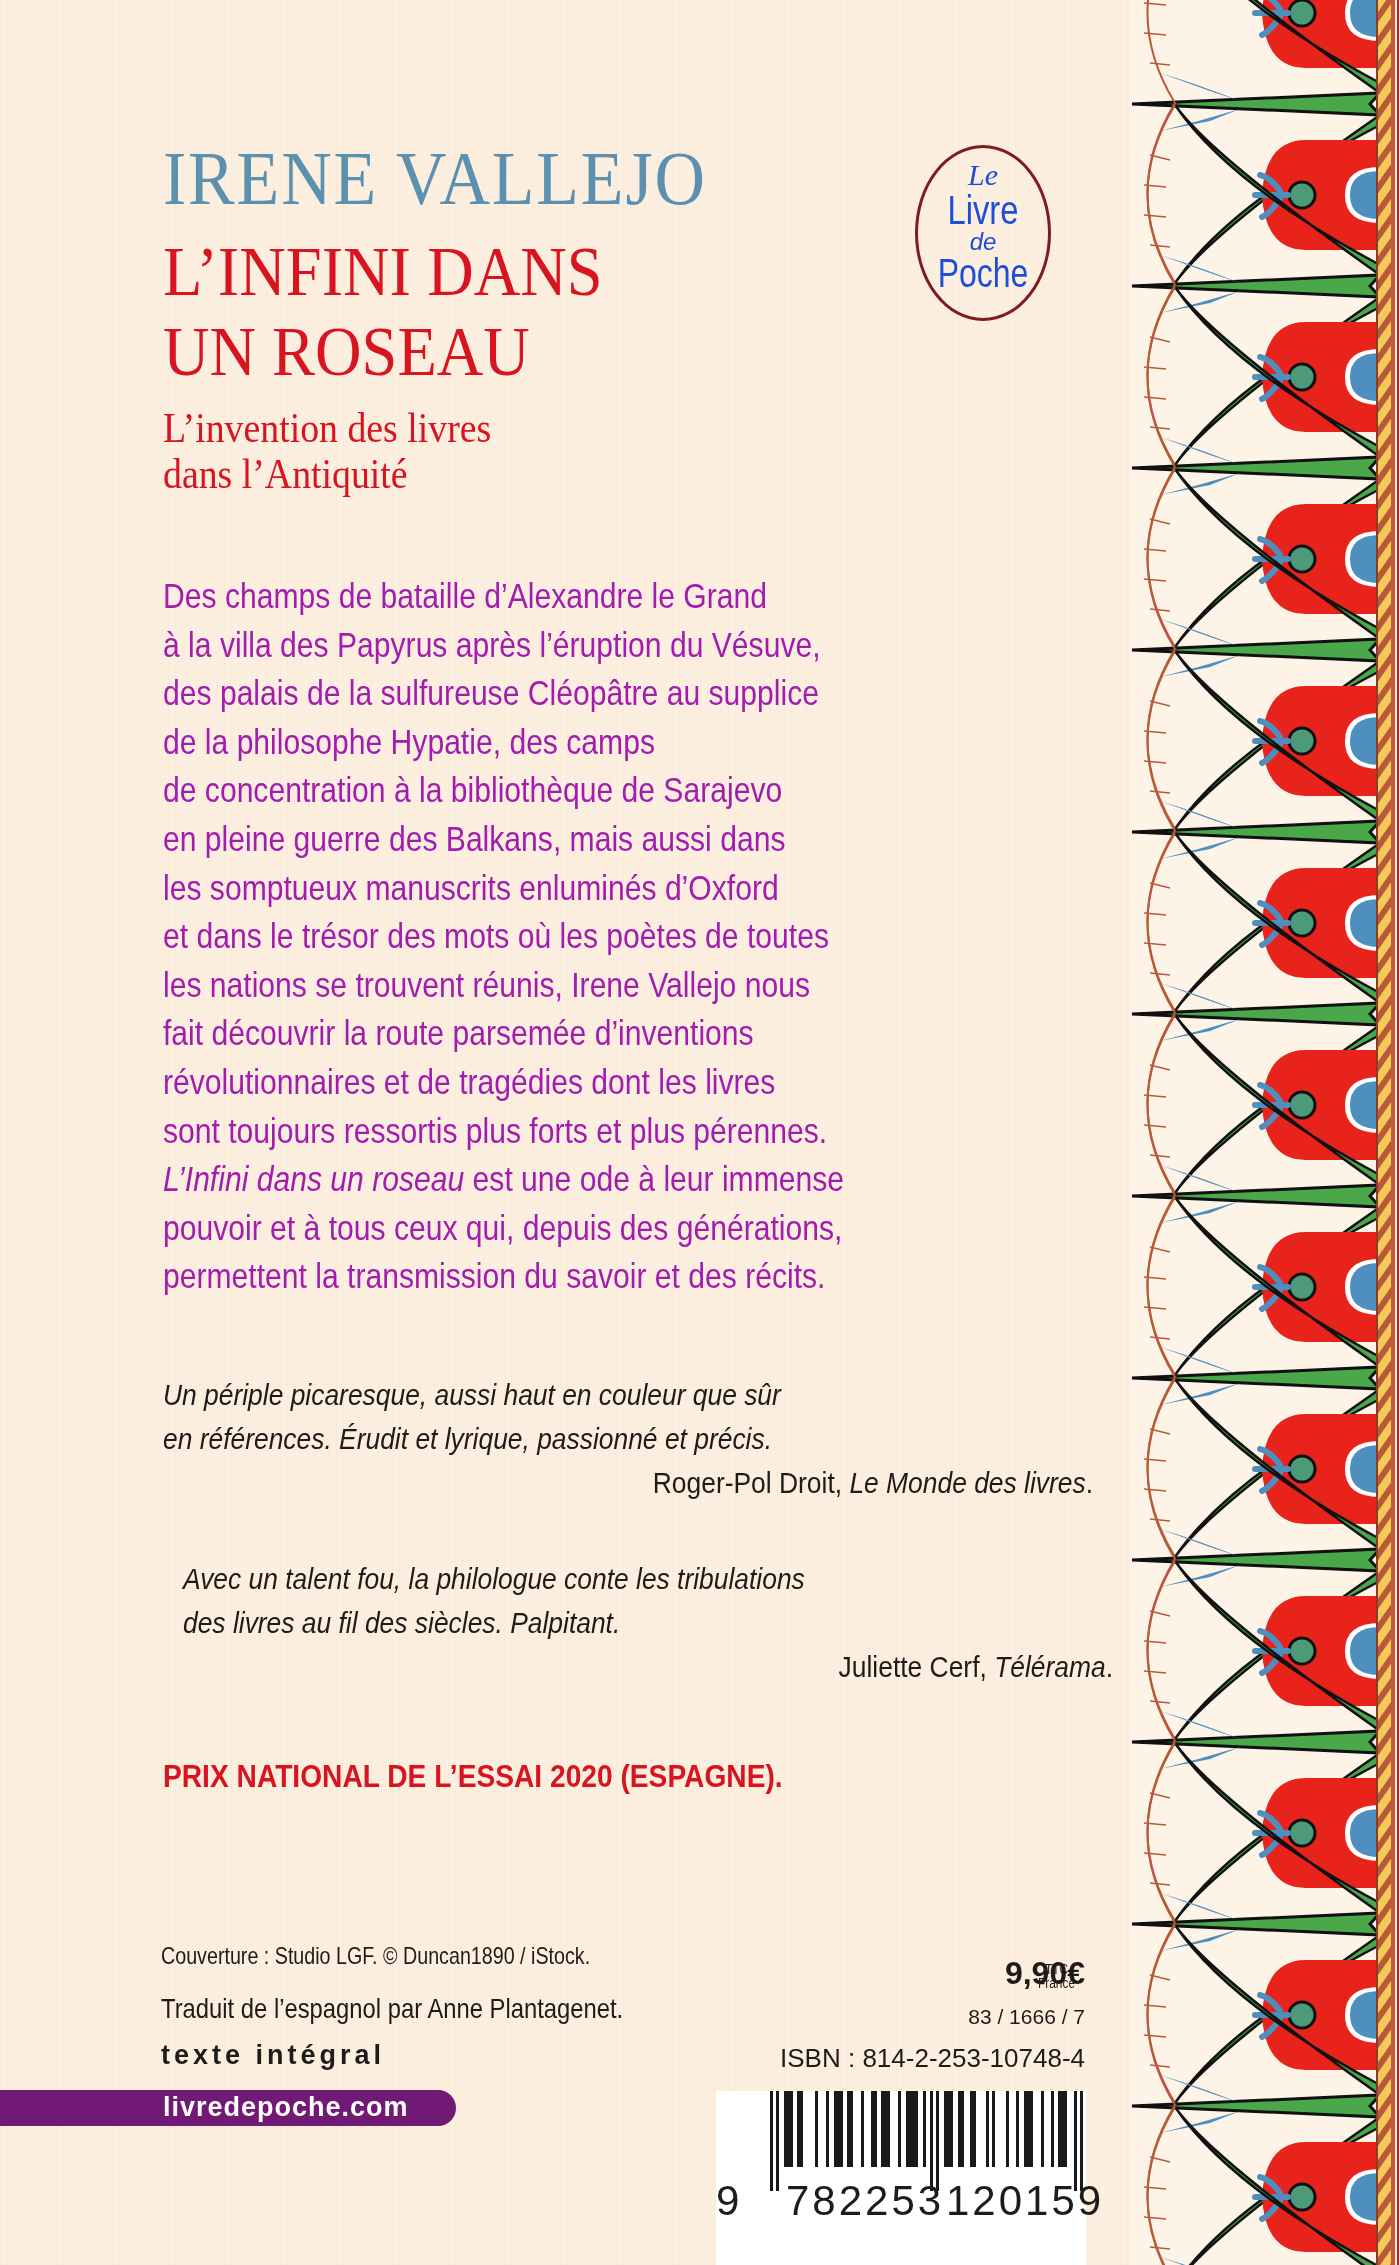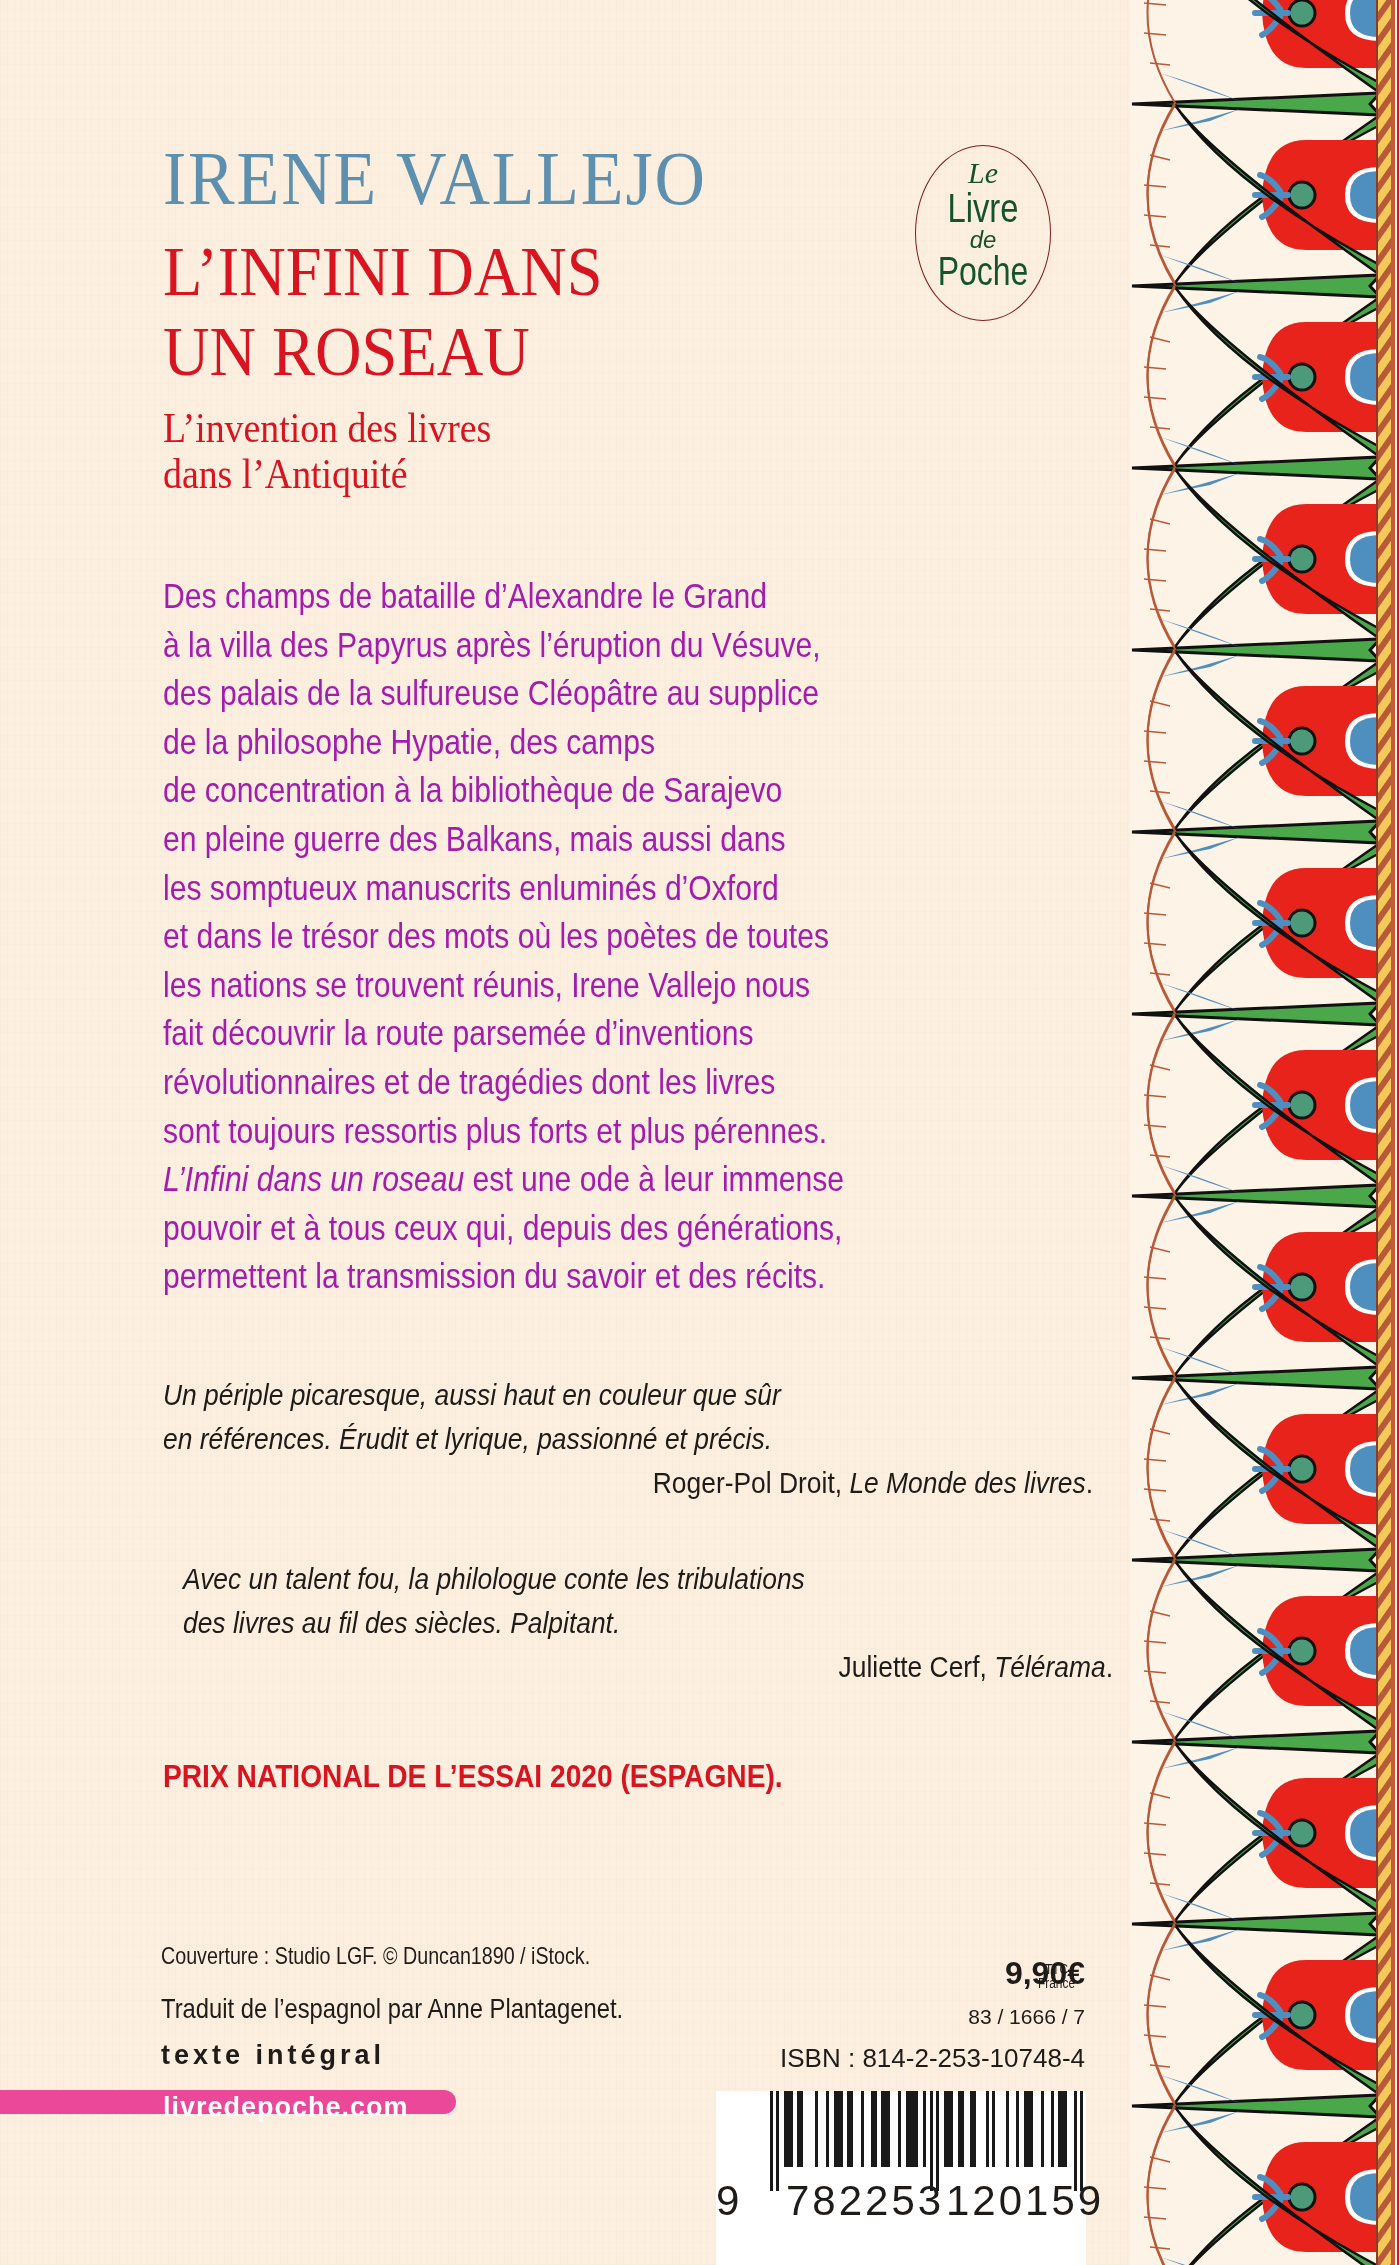--- a/index.html
+++ b/index.html
@@ -25,22 +25,22 @@
     transform: scaleX(0.92); transform-origin: left top;
   }
   .subtitle {
     position: absolute; left: 163px; top: 405px;
     font-family: "Liberation Serif", serif; font-size: 42px; line-height: 46px;
     color: #d7141f; white-space: nowrap;
     transform: scaleX(0.9); transform-origin: left top;
   }
   .logo {
     position: absolute; left: 915px; top: 145px; width: 136px; height: 176px;
-    border: 1px solid #7f1d1d; border-radius: 50%;
-    box-sizing: border-box; color: #14532d; text-align: center;
+    border: 3px solid #7f1d1d; border-radius: 50%;
+    box-sizing: border-box; color: #1d4ed8; text-align: center;
   }
   .logo .le { position: absolute; left: 0; right: 0; top: 12px; font-family: "Liberation Serif", serif; font-style: italic; font-size: 30px; line-height: 30px; }
   .logo .livre { position: absolute; left: 0; right: 0; top: 42px; font-size: 40px; line-height: 40px; transform: scaleX(0.82); }
   .logo .de { position: absolute; left: 0; right: 0; top: 82px; font-style: italic; font-size: 24px; line-height: 24px; }
   .logo .poche { position: absolute; left: 0; right: 0; top: 104px; font-size: 40px; line-height: 42px; transform: scaleX(0.8); }
 
   .blurb {
     position: absolute; left: 163px; top: 572px; width: 1000px;
     font-size: 35px; line-height: 48.6px; color: #a21caf;
   }
@@ -57,22 +57,22 @@
   .prize {
     position: absolute; left: 163px; top: 1758px;
     font-size: 32px; font-weight: bold; color: #d7141f; white-space: nowrap;
     transform: scaleX(0.88); transform-origin: left top;
   }
 
   .credit { position: absolute; left: 161px; top: 1942px; font-size: 24px; white-space: nowrap; transform: scaleX(0.82); transform-origin: left top; }
   .translator { position: absolute; left: 161px; top: 1993px; font-size: 28px; white-space: nowrap; transform: scaleX(0.85); transform-origin: left top; }
   .integral { position: absolute; left: 161px; top: 2040px; font-size: 27px; font-weight: bold; letter-spacing: 4px; white-space: nowrap; }
   .site-pill {
-    position: absolute; left: 0; top: 2090px; width: 456px; height: 24px;
-    background: #ec4899; border-radius: 0 18px 18px 0; color: #fff;
+    position: absolute; left: 0; top: 2090px; width: 456px; height: 36px;
+    background: #701a75; border-radius: 0 18px 18px 0; color: #fff;
   }
   .site-pill span { position: absolute; left: 163px; top: 2px; font-size: 27px; font-weight: bold; letter-spacing: 1px; }
 
   .price { position: absolute; right: 315px; top: 1955px; font-size: 32px; font-weight: bold; white-space: nowrap; text-align: center; }
   .ttc { position: absolute; left: 1038px; top: 1962px; font-size: 14px; line-height: 14px; text-align: center; transform: scaleX(0.85); transform-origin: left top; }
   .ref { position: absolute; right: 315px; top: 2005px; font-size: 21px; white-space: nowrap; }
   .isbn { position: absolute; right: 315px; top: 2043px; font-size: 26px; white-space: nowrap; }
 
   .barcode-box { position: absolute; left: 716px; top: 2091px; width: 370px; height: 174px; background: #fff; }
   .barcode-box svg { position: absolute; left: 0; top: 0; }

